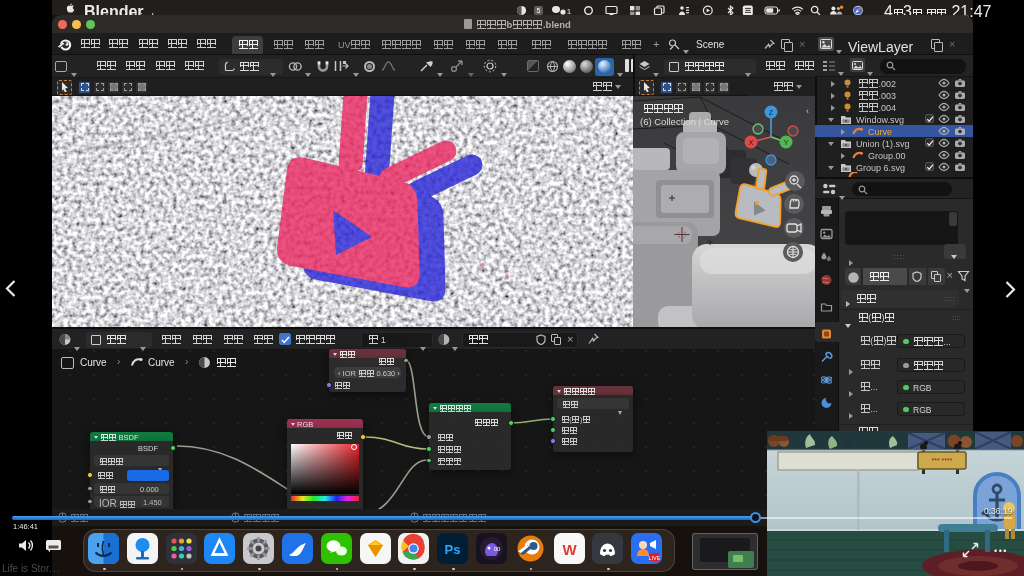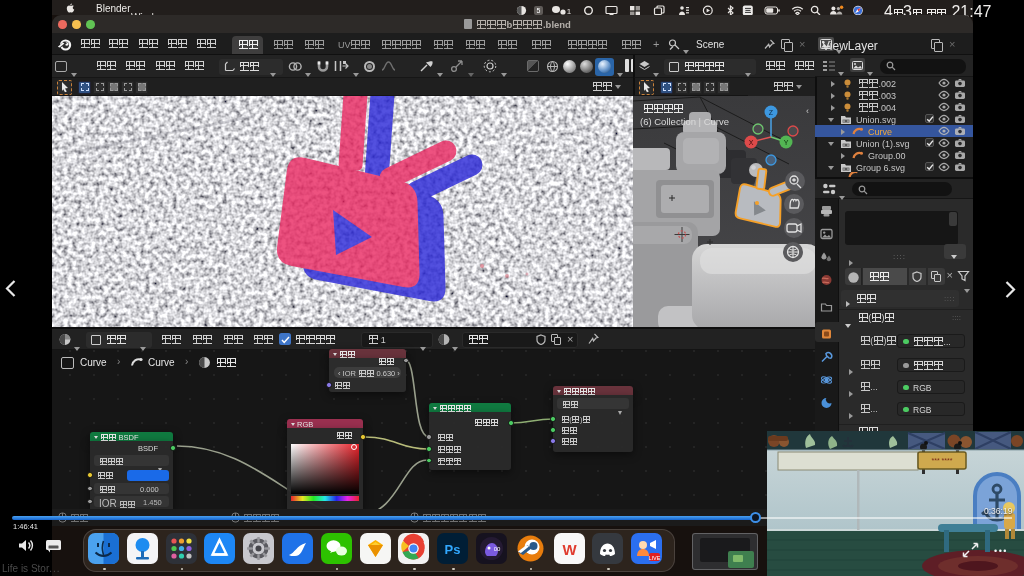--- a/index.html
+++ b/index.html
@@ -14,21 +14,21 @@
  background-repeat:no-repeat}
 .z.s8{width:8px;height:8px}.z.s7{width:7px;height:7px}
 .tx{position:absolute;white-space:nowrap}
 .car{display:inline-block;width:0;height:0;border-left:3px solid transparent;border-right:3px solid transparent;border-top:4px solid #999;vertical-align:1px}
 </style></head><body>
 <div class="a" style="left:52px;top:0;width:921px;height:576px;background:#17110e"></div>
 <div class="a" style="left:52px;top:0;width:921px;height:15px;background:#221e1c"></div>
 <svg class="a" style="left:66px;top:3px" width="9" height="10" viewBox="0 0 9 10">
     <path fill="#e9e6e3" d="M6.4 2.6c-.7 0-1.3.4-1.7.4-.4 0-1-.4-1.6-.4C1.9 2.6.8 3.6.8 5.5c0 1.9 1.4 4 2.3 4 .5 0 .8-.3 1.5-.3s1 .3 1.5.3c.9 0 2.1-2 2.1-2.9-1-.4-1.4-1-1.4-1.8 0-.8.5-1.4 1-1.7-.4-.4-.9-.5-1.4-.5zM5.9.5c-.9.1-1.7.9-1.6 1.9.8.1 1.7-.8 1.6-1.9z"></path>
   </svg>
-<div class="tx" style="left:96px;top:3px;font-size:10px;font-weight:normal;color:#eceae7">Blender</div>
+<div class="tx" style="left:84px;top:3px;font-size:16px;font-weight:bold;color:#eceae7">Blender</div>
 <div class="tx" style="left:131px;top:12px;font-size:10px;color:#e3e0dd">Window</div>
 <div class="a" style="left:516px;top:2px"><svg width="11" height="11" viewBox="0 0 11 11">
       <circle cx="5.5" cy="5.5" r="4.6" fill="#e8e5e2"></circle>
       <path d="M5.5.9A4.6 4.6 0 0 0 5.5 10.1z" fill="#555"></path>
     </svg></div>
 <div class="a" style="left:533px;top:2px"><svg width="11" height="11" viewBox="0 0 11 11">
       <rect x="1" y="1" width="9" height="9" rx="2" fill="#5f5b58"></rect>
       <text x="5.5" y="8.4" font-size="7" fill="#fff" text-anchor="middle" font-family="Liberation Sans">5</text>
     </svg></div>
 <div class="a" style="left:551px;top:2px"><svg width="22" height="11" viewBox="0 0 22 11">
@@ -141,21 +141,21 @@
 <div class="a" style="left:781px;top:39px;width:9px;height:10px;border:1.2px solid #b9b9b9;border-radius:1px"></div>
 <div class="a" style="left:784px;top:42px;width:9px;height:10px;border:1.2px solid #b9b9b9;border-radius:1px;background:#1d1d1d"></div>
 <div class="tx" style="left:799px;top:38px;font-size:11px;color:#6d6d6d">×</div>
 <div class="a" style="left:818px;top:37px;width:16px;height:14px;background:#4a4a4a;border-radius:2px"></div>
 <svg class="a" style="left:820px;top:39px" width="12" height="10" viewBox="0 0 12 10">
     <rect x="0.5" y="0.5" width="11" height="9" rx="1" fill="none" stroke="#ddd" stroke-width="1"></rect>
     <circle cx="3.4" cy="3.2" r="1.2" fill="#ddd"></circle>
     <path d="M1 8.5L4.5 5l2.5 2.5L9 6l2 2.5z" fill="#ddd"></path>
   </svg>
 <div class="tx" style="left:836px;top:41px"><span class="car"></span></div>
-<div class="tx" style="left:822px;top:38.5px;font-size:12px;color:#e2e2e2">ViewLayer</div>
+<div class="tx" style="left:848px;top:38.5px;font-size:14px;color:#e2e2e2">ViewLayer</div>
 <div class="a" style="left:931px;top:39px;width:9px;height:10px;border:1.2px solid #b9b9b9;border-radius:1px"></div>
 <div class="a" style="left:934px;top:42px;width:9px;height:10px;border:1.2px solid #b9b9b9;border-radius:1px;background:#1d1d1d"></div>
 <div class="tx" style="left:949px;top:38px;font-size:11px;color:#6d6d6d">×</div>
 <div class="a" style="left:52px;top:55px;width:581px;height:23px;background:#232323;border-bottom:1px solid #161616"></div>
 <div class="a" style="left:55px;top:61px;width:12px;height:11px;border:1.3px solid #aaa;border-radius:2px"></div>
 <div class="tx" style="left:71px;top:64px"><span class="car"></span></div>
 <div class="tx" style="left:96px;top:61px;font-size:9px;color:#d2d2d2"><i class="z"></i><i class="z"></i></div>
 <div class="tx" style="left:125px;top:61px;font-size:9px;color:#d2d2d2"><i class="z"></i><i class="z"></i></div>
 <div class="tx" style="left:155px;top:61px;font-size:9px;color:#d2d2d2"><i class="z"></i><i class="z"></i></div>
 <div class="tx" style="left:184px;top:61px;font-size:9px;color:#d2d2d2"><i class="z"></i><i class="z"></i></div>
@@ -436,21 +436,21 @@
     <path d="M4 2.5l1-1.5h2l1 1.5z" fill="#b9b9b9"></path>
     <circle cx="6" cy="5.6" r="1.8" fill="#2a2a2a"></circle>
   </svg>
 <div class="a" style="left:828px;top:118px;width:0;height:0;border-left:3.5px solid transparent;border-right:3.5px solid transparent;border-top:4.5px solid #9a9a9a"></div>
 <svg class="a" style="left:840px;top:113.5px" width="12" height="11" viewBox="0 0 12 11">
     <path d="M1 2h4l1 1.6h5V10H1z" fill="#c9c9c9"></path>
     <rect x="2.6" y="5.6" width="6.8" height="3" fill="#5a5a5a"></rect>
     <circle cx="4" cy="7.1" r=".8" fill="#c9c9c9"></circle>
     <circle cx="8" cy="7.1" r=".8" fill="#c9c9c9"></circle>
   </svg>
-<div class="tx" style="left:856px;top:114.5px;font-size:9px;color:#c6c6c6">Union.svg</div>
+<div class="tx" style="left:856px;top:114.5px;font-size:9px;color:#c6c6c6">Window.svg</div>
 <div class="a" style="left:925px;top:114px;width:9px;height:9px;background:#2e2e2e;border:1px solid #555;border-radius:2px"></div>
 <svg class="a" style="left:926px;top:115px" width="8" height="8" viewBox="0 0 8 8">
     <path d="M1.2 4.2l2 2L7 1.6" stroke="#e8e8e8" stroke-width="1.4" fill="none"></path>
   </svg>
 <svg class="a" style="left:938px;top:114px;opacity:.9" width="12" height="10" viewBox="0 0 12 10">
     <path d="M1 5c1.8-2.6 3.4-3.6 5-3.6S9.2 2.4 11 5C9.2 7.6 7.6 8.6 6 8.6S2.8 7.6 1 5z" fill="none" stroke="#b9b9b9" stroke-width="1.1"></path>
     <circle cx="6" cy="5" r="1.6" fill="#b9b9b9"></circle>
   </svg>
 <svg class="a" style="left:954px;top:114px;opacity:.9" width="12" height="10" viewBox="0 0 12 10">
     <rect x="1" y="2.5" width="10" height="6.5" rx="1.4" fill="#b9b9b9"></rect>

